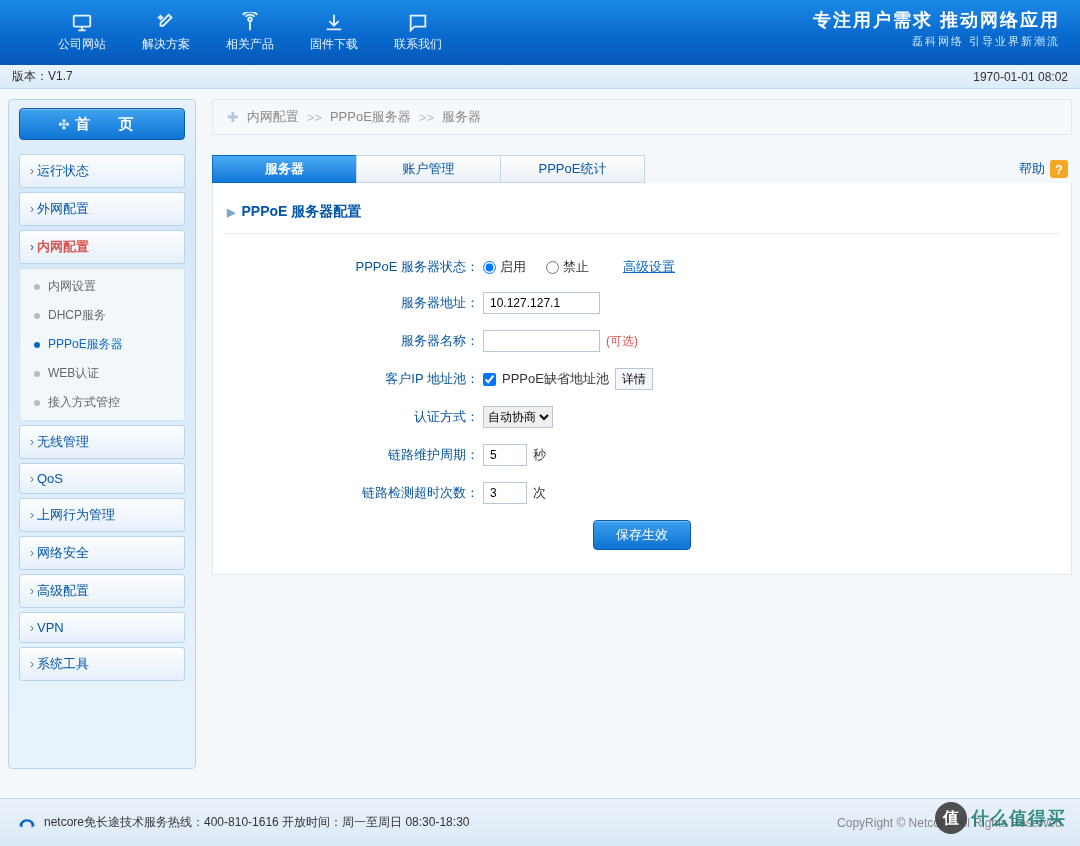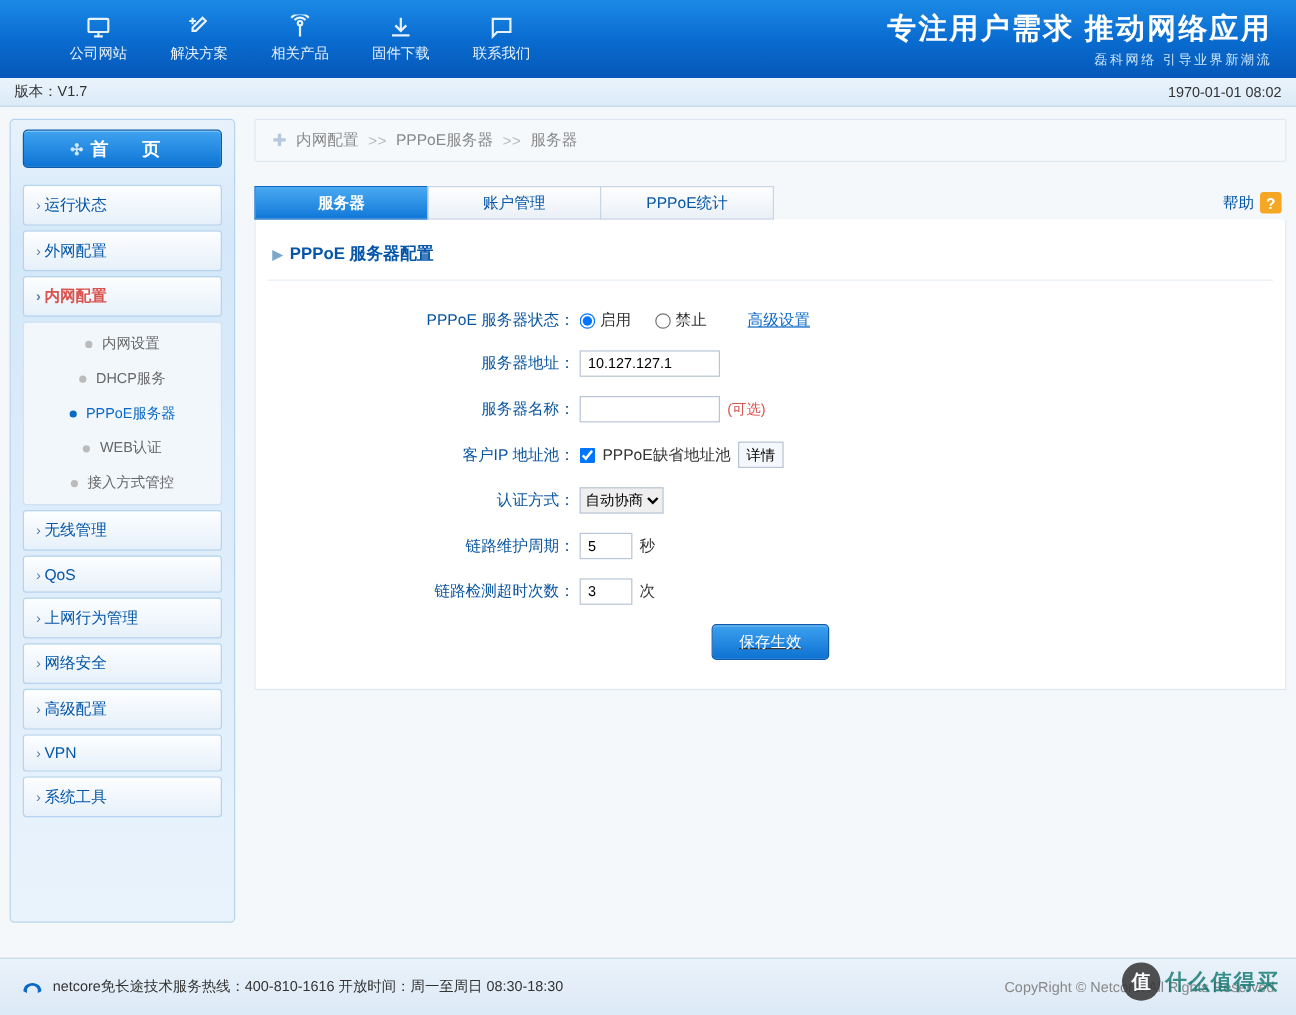--- a/index.html
+++ b/index.html
@@ -5,33 +5,33 @@
 * { box-sizing: border-box; margin: 0; padding: 0; }
 body { font-family: "Microsoft YaHei", Arial, sans-serif; font-size: 13px; color: #333; background: #f5f8fb; width: 1080px; height: 846px; overflow: hidden; position: relative; }
 .header { height: 65px; background: linear-gradient(to bottom, #1b8ae6 0%, #0a6cd0 50%, #0558b8 100%); display: flex; align-items: center; color: #fff; position: relative; }
 .logo { font-size: 28px; font-weight: bold; padding: 0 20px; letter-spacing: -1px; display: flex; align-items: baseline; }
 .logo .cn { font-size: 24px; margin-left: 6px; letter-spacing: 2px; }
 .logo sup { font-size: 10px; vertical-align: top; }
 .topnav { display: flex; margin-left: 40px; }
 .topnav-item { display: flex; flex-direction: column; align-items: center; padding: 6px 18px; font-size: 12px; cursor: pointer; color: #e8f2fb; }
 .topnav-item .icon { width: 22px; height: 22px; margin-bottom: 2px; opacity: 0.9; }
 .slogan { position: absolute; right: 20px; top: 8px; text-align: right; }
-.slogan .line1 { font-size: 24px; font-weight: bold; letter-spacing: 2px; text-align: center; }
+.slogan .line1 { font-size: 18px; font-weight: bold; letter-spacing: 2px; text-align: center; }
 .slogan .line2 { font-size: 11px; letter-spacing: 2px; color: #cbe5fa; margin-top: 2px; }
 .subbar { height: 24px; background: linear-gradient(to bottom, #eaf3fb, #dcebf8); border-bottom: 1px solid #bcd5ec; display: flex; align-items: center; padding: 0 12px; font-size: 12px; color: #333; justify-content: space-between; }
 .main { display: flex; padding: 10px 8px 0 8px; height: 680px; }
 .sidebar { width: 188px; background: linear-gradient(to bottom, #e8f2fb 0%, #d4e8f9 15%, #e9f3fc 100%); border: 1px solid #b5d3ee; border-radius: 4px; padding: 8px 6px; }
 .model { text-align: center; font-size: 15px; font-weight: bold; color: #333; padding: 14px 0 18px; }
 .home-btn { margin: 0 4px 14px; height: 32px; background: linear-gradient(to bottom, #3fa3f0, #0e74d4); border: 1px solid #0a5aad; border-radius: 4px; color: #fff; font-size: 15px; font-weight: bold; letter-spacing: 12px; display: flex; align-items: center; justify-content: center; cursor: pointer; box-shadow: inset 0 1px 0 rgba(255,255,255,0.3); }
 .home-btn .plus { font-size: 13px; margin-right: 6px; letter-spacing: 0; color: #cfe8fb; }
 .nav-item { background: linear-gradient(to bottom, #fdfeff, #e6f0fa); border: 1px solid #b8d3ee; border-radius: 3px; margin: 4px 4px; padding: 7px 10px; font-size: 13px; color: #0556a8; cursor: pointer; display: flex; align-items: center; }
 .nav-item .chev { margin-right: 3px; font-size: 12px; color: #5b7fa3; }
 .nav-item.active { color: #d9534f; font-weight: bold; }
 .sub-list { margin: 2px 4px 4px; background: #f2f7fc; border: 1px solid #d2e1f2; border-radius: 3px; padding: 3px 0; }
-.sub-item { padding: 6px 14px; font-size: 12px; color: #666; cursor: pointer; display: flex; align-items: center; justify-content: center; }
+.sub-item { padding: 6px 14px; font-size: 12px; color: #666; cursor: pointer; display: flex; align-items: center; }
 .sub-item .dot { width: 6px; height: 6px; border-radius: 50%; background: #bbb; margin-right: 8px; }
 .sub-item.active { color: #0a68c7; }
 .sub-item.active .dot { background: #0a68c7; }
 .content { flex: 1; margin-left: 16px; }
 .breadcrumb { background: #f6f9fc; border: 1px solid #e0e9f2; padding: 8px 14px; font-size: 13px; color: #999; display: flex; align-items: center; border-radius: 2px; }
 .breadcrumb .plus-icon { color: #b5c8dc; margin-right: 8px; font-size: 14px; }
 .breadcrumb .crumb { color: #888; }
 .breadcrumb .sep { margin: 0 8px; color: #bbb; }
 .tabs-row { display: flex; margin-top: 20px; align-items: center; }
 .tab { width: 145px; height: 28px; display: flex; align-items: center; justify-content: center; font-size: 13px; border: 1px solid #c7d5e4; background: linear-gradient(to bottom, #fefefe, #eaf0f7); color: #0556a8; cursor: pointer; margin-right: -1px; }
@@ -47,21 +47,21 @@
 .form-field { display: flex; align-items: center; gap: 6px; }
 .form-field input[type=text] { border: 1px solid #b8c5d4; height: 22px; padding: 0 6px; font-size: 12px; }
 .form-field input.w140 { width: 117px; }
 .form-field input.w44 { width: 44px; }
 .form-field select { border: 1px solid #b8c5d4; height: 22px; font-size: 12px; }
 .radio-lbl { display: flex; align-items: center; margin-right: 14px; font-size: 13px; color: #333; }
 .radio-lbl input { margin-right: 4px; }
 .link { color: #0a68c7; text-decoration: underline; cursor: pointer; margin-left: 14px; }
 .optional { color: #d9534f; font-size: 12px; }
 .detail-btn { border: 1px solid #b8c5d4; background: #f4f7fb; height: 22px; padding: 0 6px; font-size: 12px; cursor: pointer; }
-.save-row { display: flex; justify-content: center; margin-top: 11px; text-decoration: underline; }
+.save-row { display: flex; justify-content: center; margin-top: 11px; }
 .save-btn { background: linear-gradient(to bottom, #3da1ef, #0d72d2); color: #fff; border: 1px solid #0a5aad; border-radius: 4px; padding: 5px 22px; font-size: 13px; cursor: pointer; box-shadow: inset 0 1px 0 rgba(255,255,255,0.3); }
 .footer { position: absolute; bottom: 0; left: 0; right: 0; height: 48px; background: linear-gradient(to bottom, #eaf2fa, #dce9f6); border-top: 1px solid #c5d8ec; display: flex; align-items: center; padding: 0 18px; font-size: 12px; color: #333; }
 .footer .phone-icon { width: 18px; height: 14px; margin-right: 8px; }
 .footer .copy { margin-left: auto; color: #888; }
 .watermark { position: absolute; right: 14px; bottom: 12px; display: flex; align-items: center; pointer-events: none; }
 .watermark .circle { width: 32px; height: 32px; background: #333; color: #fff; border-radius: 50%; display: flex; align-items: center; justify-content: center; font-size: 16px; font-weight: bold; margin-right: 4px; opacity: 0.85; }
 .watermark .txt { font-size: 18px; font-weight: bold; color: #0f766e; opacity: 0.8; letter-spacing: 1px; }
 </style>
 </head>
 <body>

